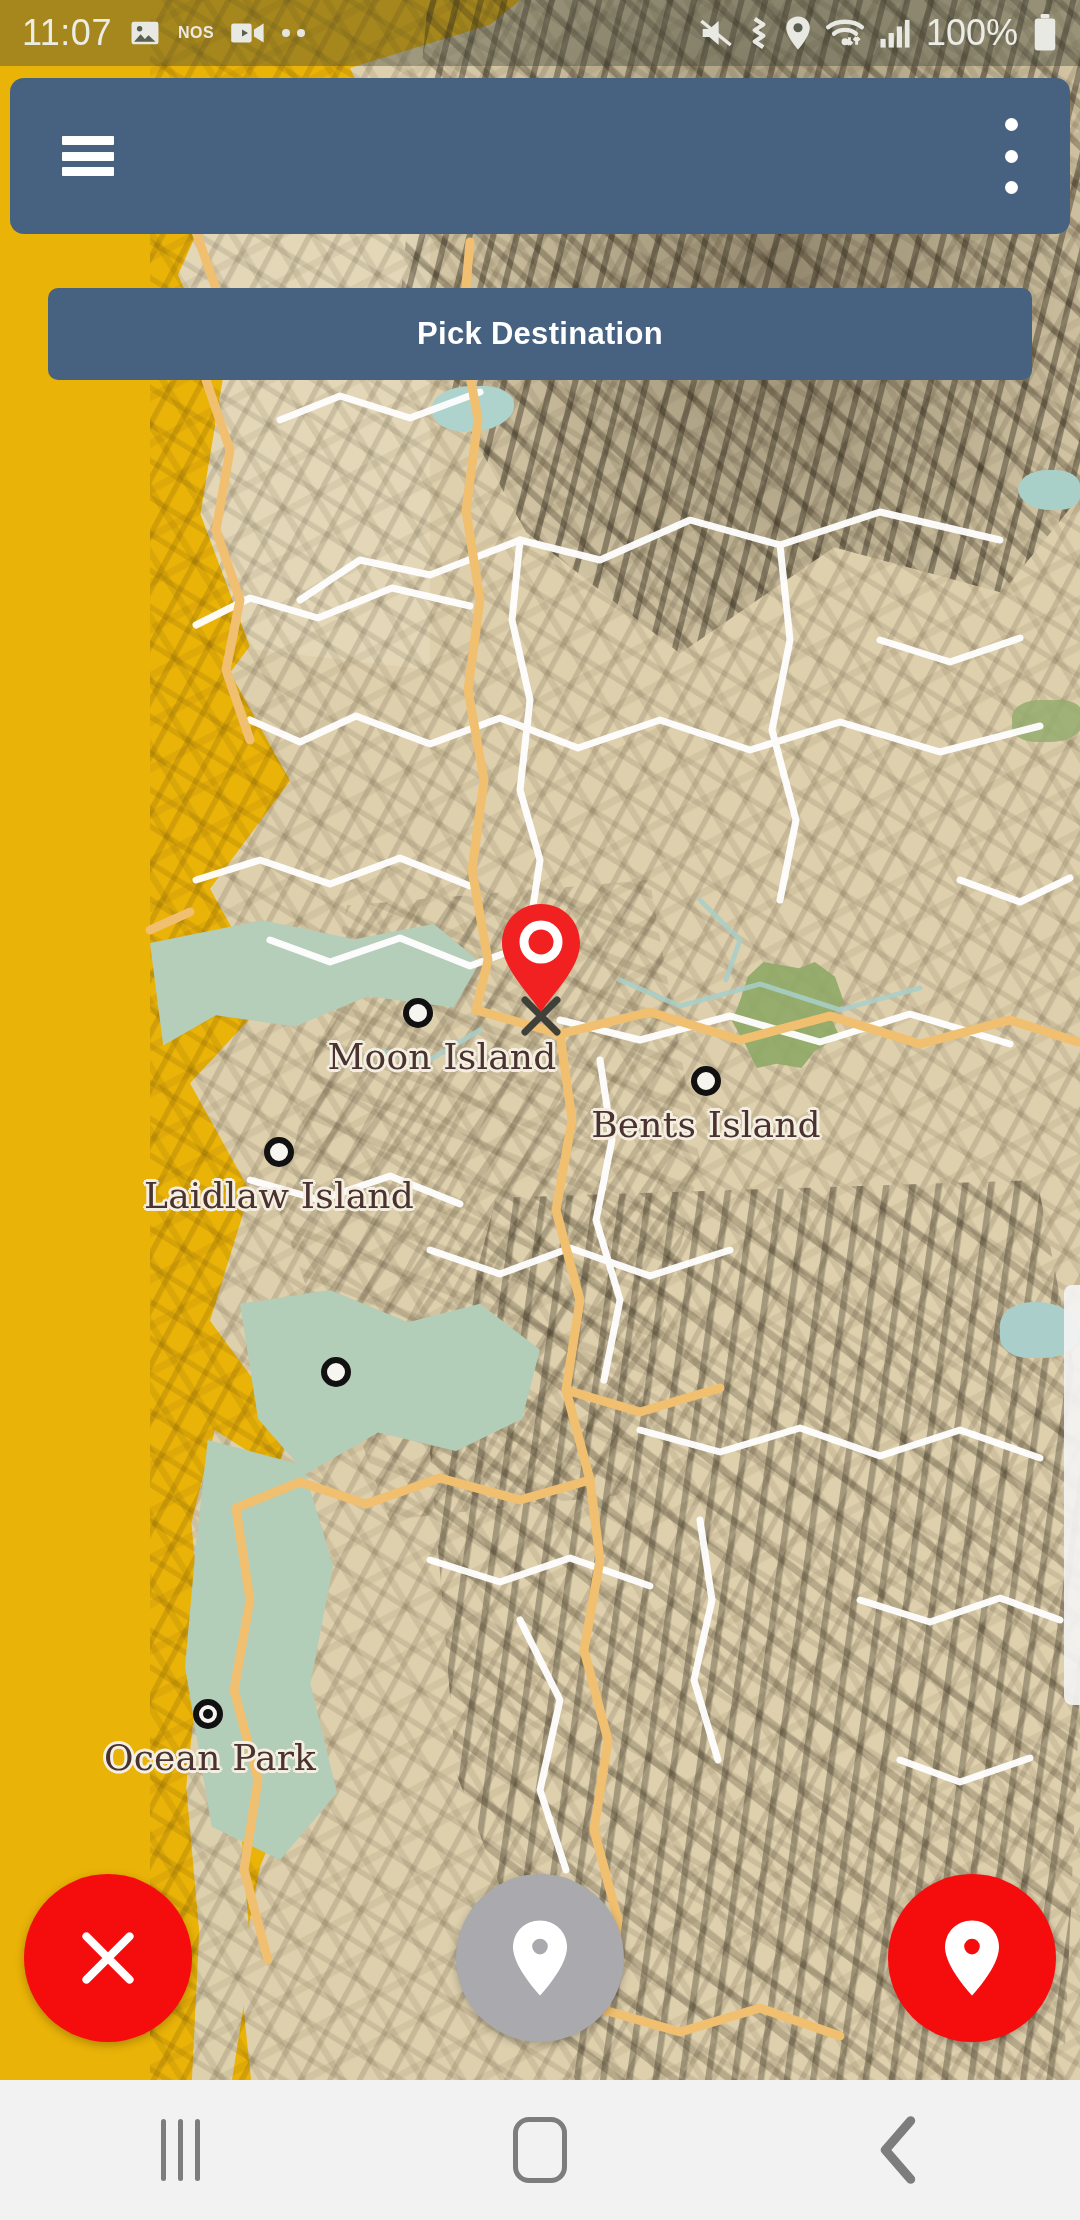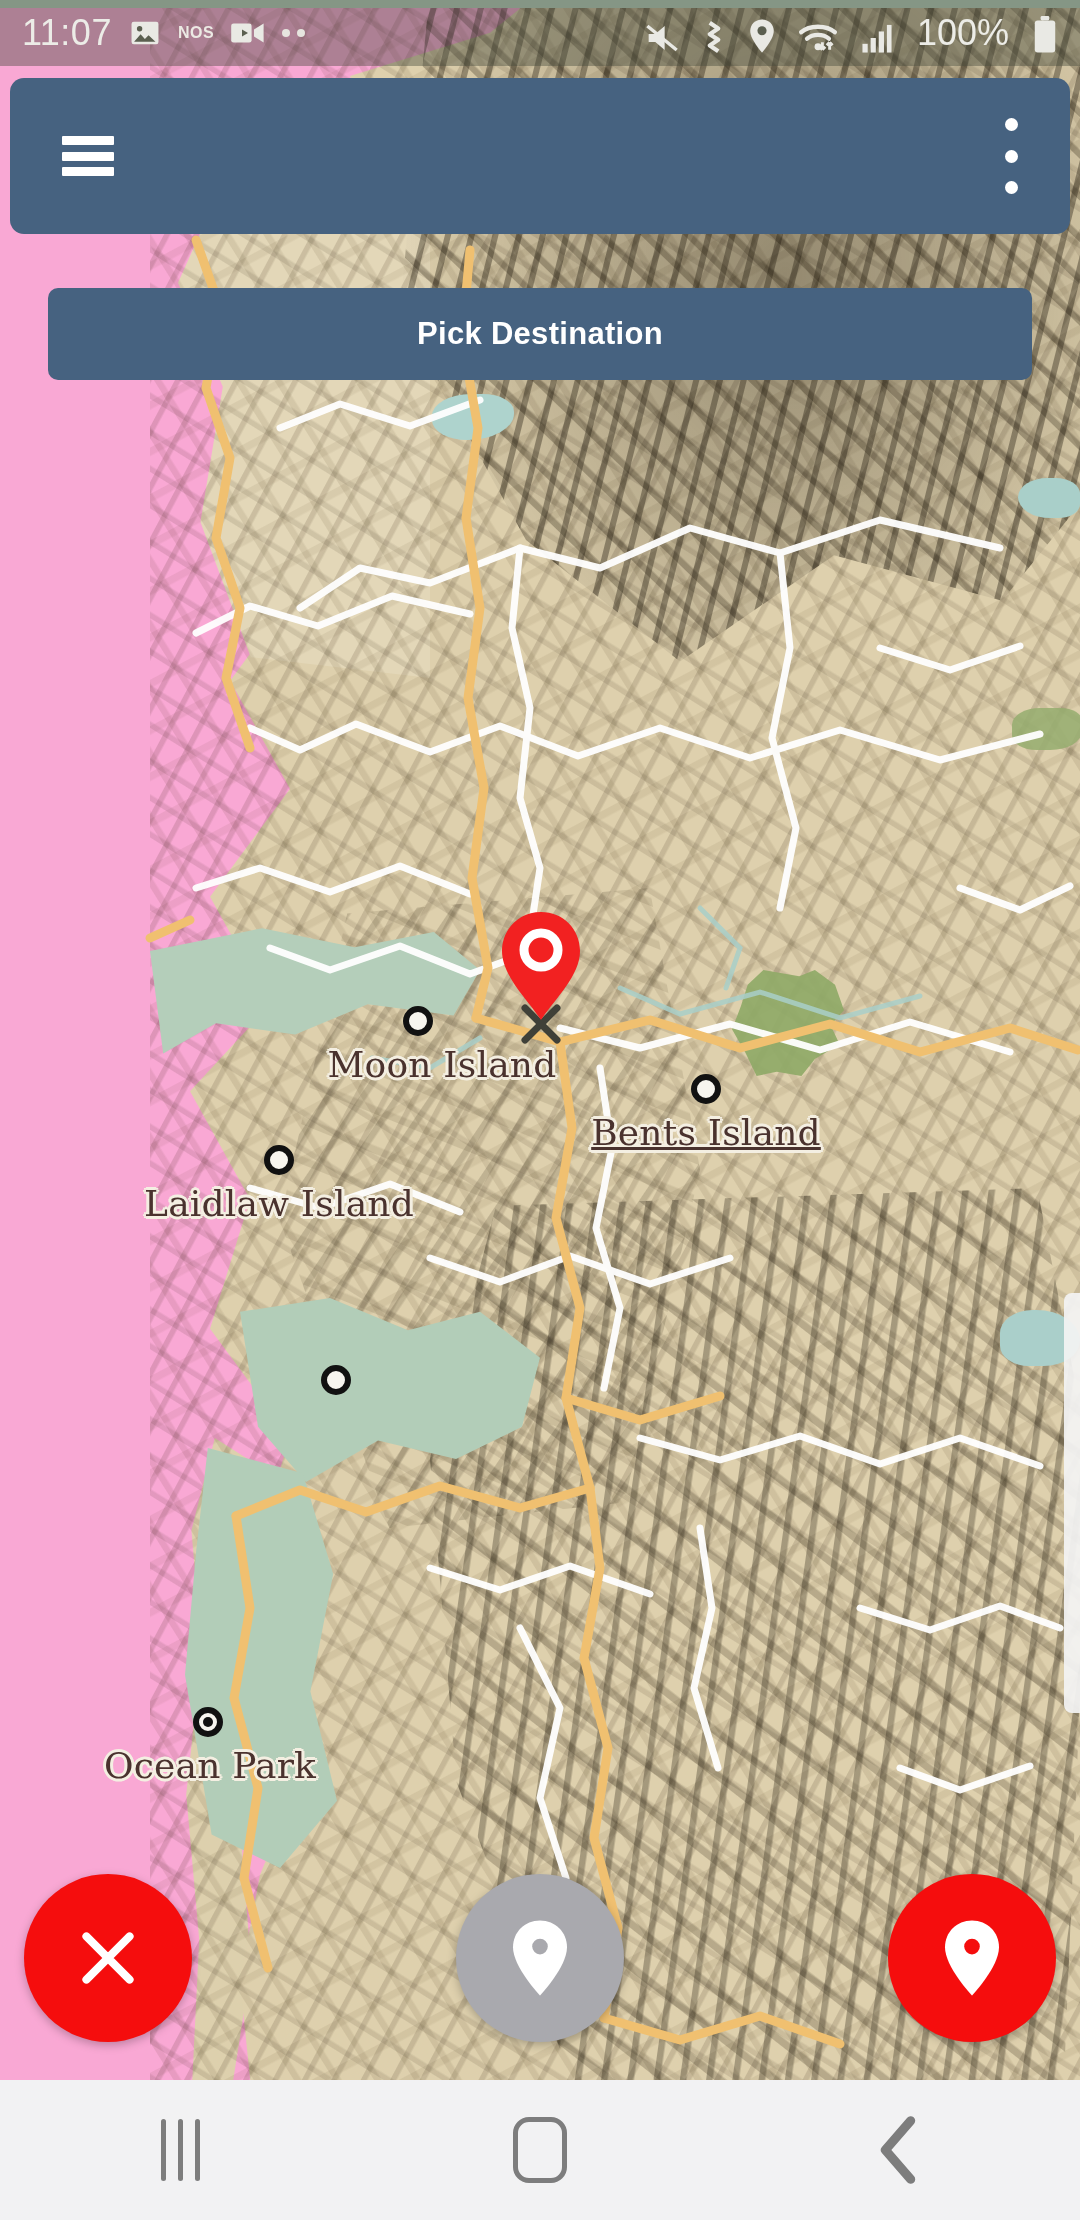--- a/index.html
+++ b/index.html
@@ -2,21 +2,21 @@
 <html><head>
 <meta charset="utf-8">
 <style>
   * { margin:0; padding:0; box-sizing:border-box; }
   html,body { width:1080px; height:2220px; overflow:hidden; background:#000; }
   body { font-family:"Liberation Sans", sans-serif; }
 
   #screen { position:relative; width:1080px; height:2220px; overflow:hidden; background:#b4ceba; }
 
   
-  #map { position:absolute; left:0; top:8px; width:1080px; height:2080px; overflow:hidden; background:#f9a8d4; }
+  #map { position:absolute; left:0; top:0; width:1080px; height:2080px; overflow:hidden; background:#eab308; }
 
   .land {
     position:absolute;
     background:#ded0ad;
   }
 
   
   #land-main {
     left:150px; top:-40px; width:1000px; height:2160px;
     clip-path: polygon(
@@ -159,21 +159,21 @@
   }
 
   
   #statusbar {
     position:absolute; left:0; top:0; width:1080px; height:66px; z-index:40;
     background:rgba(70,74,60,.42);
     display:flex; align-items:center; padding:4px 22px;
     color:#e9e9e4;
   }
   #sb-left { display:flex; align-items:center; gap:16px; }
-  #sb-right { display:flex; align-items:flex-end; gap:23px; margin-left:auto; }
+  #sb-right { display:flex; align-items:center; gap:14px; margin-left:auto; }
   #sb-time { font-size:36px; font-weight:400; letter-spacing:.5px; color:#ecece7; }
   .sb-icon { display:flex; align-items:center; }
   #sb-nos { font-size:16px; font-weight:700; letter-spacing:.6px; color:#eceae4; }
   #sb-dots { display:flex; gap:7px; align-items:center; }
   #sb-dots i { width:8px; height:8px; background:#e6e5df; border-radius:50%; display:block; }
   #sb-battpct { font-size:36px; color:#ecece7; letter-spacing:0; }
 
   
   #appbar {
     position:absolute; left:10px; top:78px; width:1060px; height:156px; z-index:30;
@@ -299,21 +299,21 @@
     </svg>
 
     <div class="poi" style="left:418px; top:1013px;">
       <div class="dot"></div>
     </div>
     <div class="poi-label" style="left:442px; top:1036px;">Moon Island</div>
 
     <div class="poi" style="left:706px; top:1081px;">
       <div class="dot"></div>
     </div>
-    <div class="poi-label" style="left:706px; top:1104px;text-decoration:underline;">Bents Island</div>
+    <div class="poi-label" style="left:706px; top:1104px;">Bents Island</div>
 
     <div class="poi" style="left:279px; top:1152px;">
       <div class="dot"></div>
     </div>
     <div class="poi-label" style="left:279px; top:1175px;">Laidlaw Island</div>
 
     <div class="poi" style="left:336px; top:1372px;">
       <div class="dot"></div>
     </div>
 

